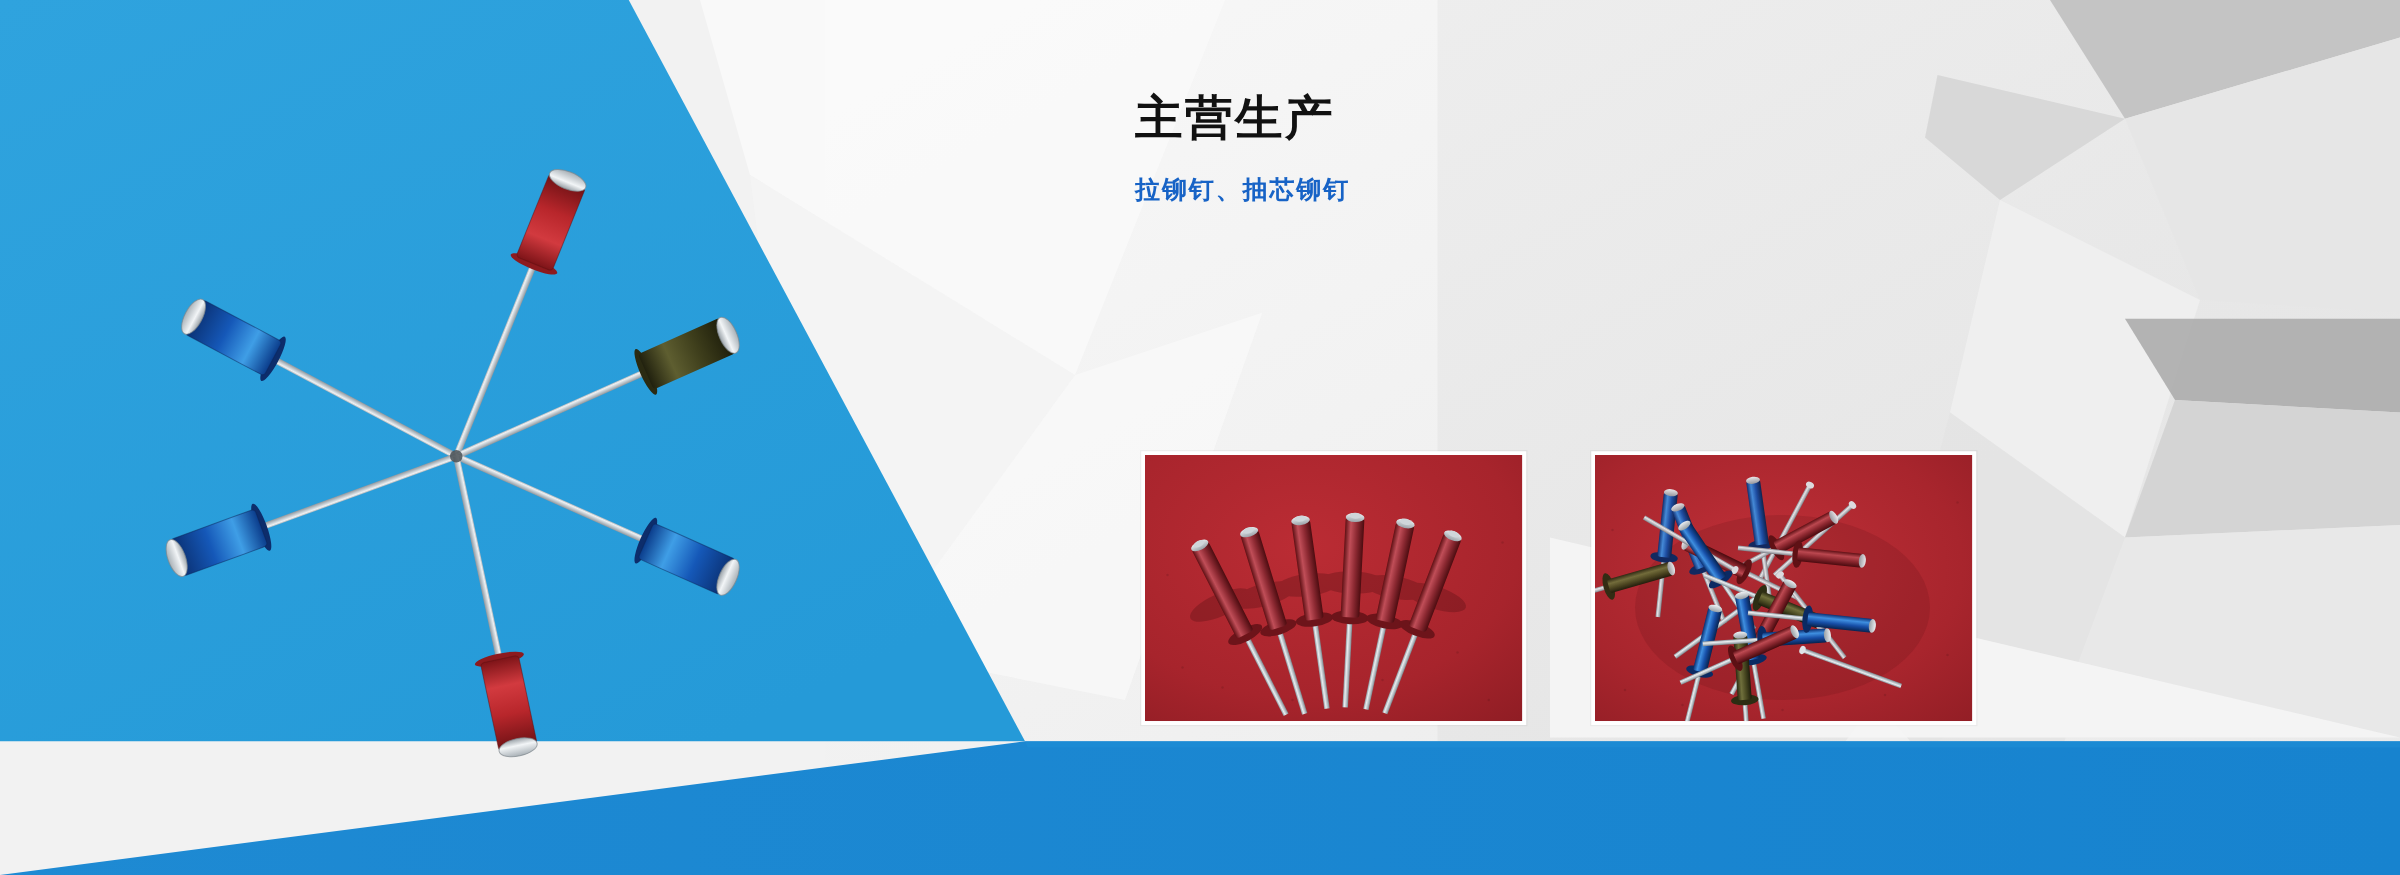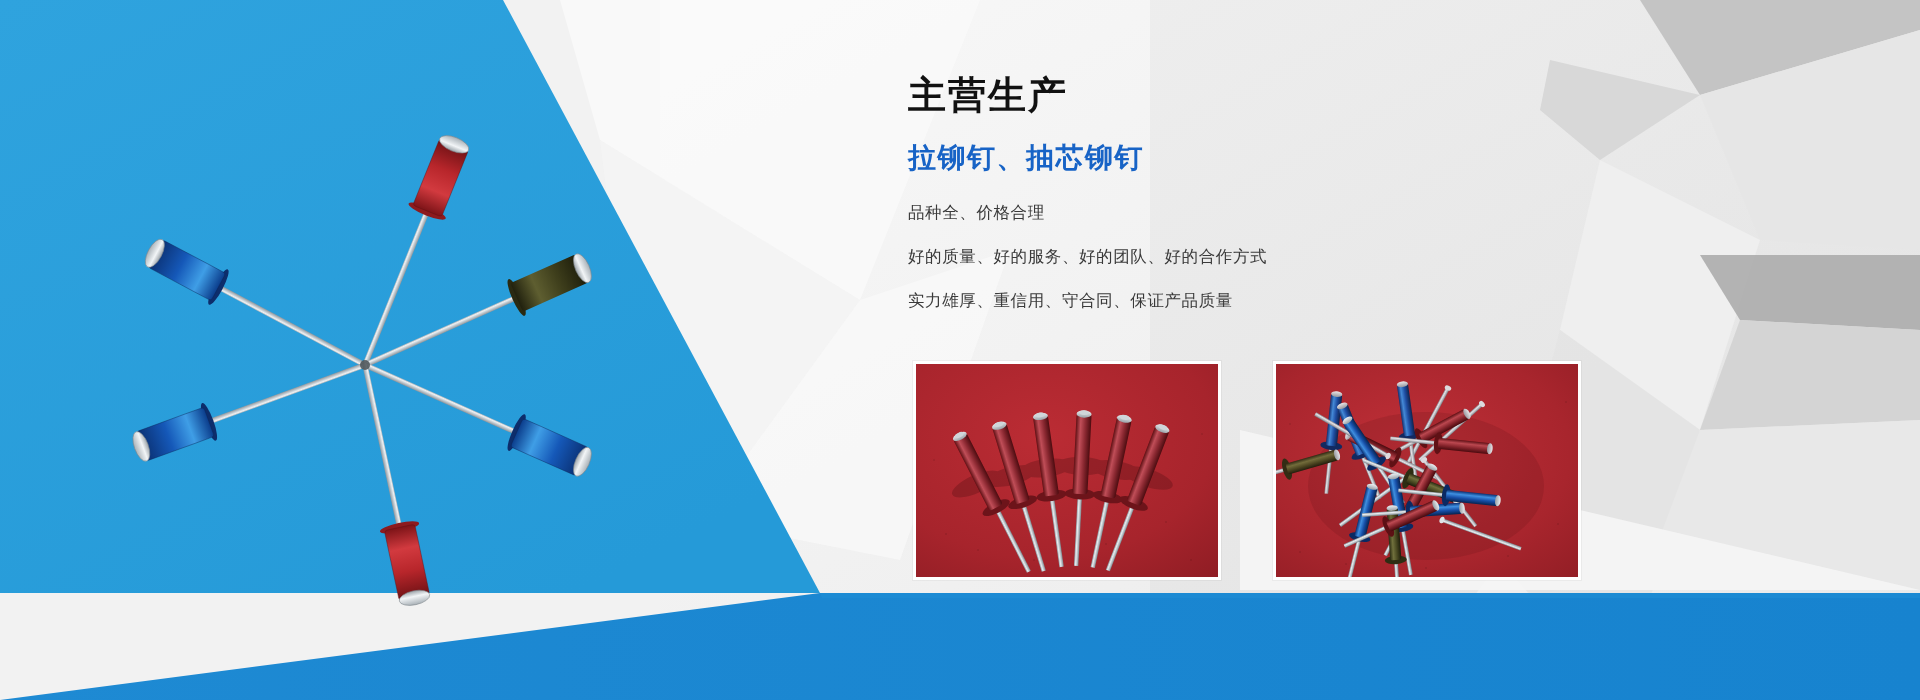--- a/index.html
+++ b/index.html
@@ -49,21 +49,21 @@
   .headline {
     margin: 0;
     font-size: 38px;
     font-weight: 700;
     letter-spacing: 2px;
     color: #111111;
     line-height: 1.25;
   }
   .subhead {
     margin: 20px 0 0 0;
-    font-size: 28px;
+    font-size: 20px;
     font-weight: 700;
     letter-spacing: 1.5px;
     color: #1763c6;
     line-height: 1.25;
   }
   .bullets {
     margin: 26px 0 0 0;
     padding: 0;
     list-style: none;
   }
@@ -221,25 +221,20 @@
         <use href="#rivetBlue" transform="rotate(24)"></use>
         <use href="#rivetRed" transform="rotate(78)"></use>
         <circle cx="0" cy="0" r="5" fill="#4a5156" opacity="0.85"></circle>
       </g>
     </svg>
   </div>
 
   <div class="text-block">
     <h1 class="headline">主营生产</h1>
     <h2 class="subhead">拉铆钉、抽芯铆钉</h2>
-    <ul class="bullets">
-      <li>品种全、价格合理</li>
-      <li>好的质量、好的服务、好的团队、好的合作方式</li>
-      <li>实力雄厚、重信用、守合同、保证产品质量</li>
-    </ul>
   </div>
 
   <div class="thumbs">
 
     <div class="thumb">
       <div class="thumb-inner">
         <svg viewBox="0 0 302 213">
           <defs>
             <radialGradient id="redBgA" cx="0.42" cy="0.34" r="0.95">
               <stop offset="0" stop-color="#bb2c34"></stop>

